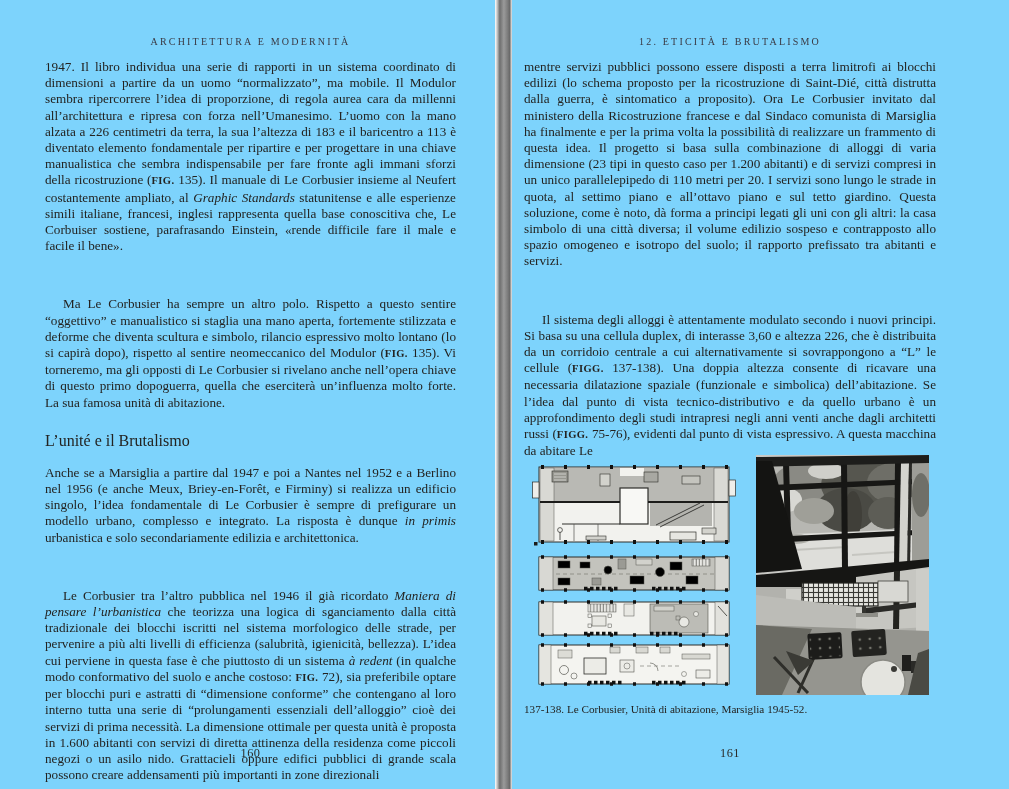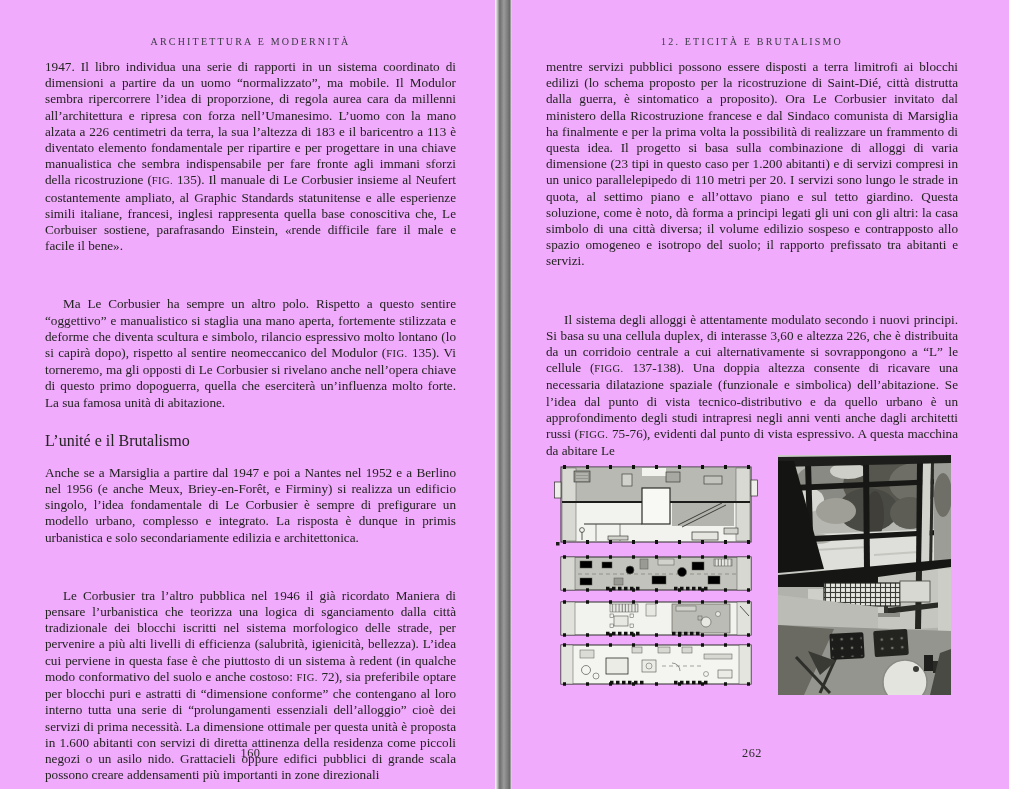--- a/index.html
+++ b/index.html
@@ -3,44 +3,44 @@
 <meta charset="utf-8">
 <style>
   html,body{margin:0;padding:0;}
   body{
     width:1009px;height:789px;
     background:#ffffff;
     font-family:"Liberation Serif", serif;
     color:#222220;
     overflow:hidden;
   }
-  .spread{position:relative;width:1009px;height:789px;background:#f0abfc;}
+  .spread{position:relative;width:1009px;height:789px;background:#7dd3fc;}
   .gutter{
     position:absolute;left:495px;top:0;width:17px;height:789px;
     background:linear-gradient(to right,
       #ffffff 0%, #c9c9c9 12%, #6e6e6e 28%, #9a9a9a 52%, #7d7d7d 74%, #696969 86%, #ededed 100%);
   }
   .page{position:absolute;top:0;height:789px;}
   .page.left{left:45px;width:411px;}
-  .page.right{left:546px;width:412px;}
+  .page.right{left:524px;width:412px;}
   .running-head{
     position:absolute;top:36px;left:0;width:100%;
     text-align:center;font-size:10px;letter-spacing:2.2px;
     color:#3a3a44;
   }
   .body-text{position:absolute;top:59px;left:0;right:0;}
   .body-text p{
     margin:0;text-align:justify;
     font-size:13.2px;line-height:16.2px;
     color:#232321;
     hyphens:auto;
   }
   .body-text p.ind{text-indent:18px;margin-top:42px;}
-  .i{}
-  .sc{font-size:0.8em;letter-spacing:0.4px;}
+  .i{font-style:italic;}
+  .sc{font-size:0.8em;letter-spacing:0.4px;font-weight:bold;}
   h2.section-heading{
     font-weight:normal;font-size:16px;color:#232321;
     margin:21px 0 15px 0;
   }
   .figures{position:absolute;top:455px;left:0;width:412px;height:242px;}
   .fig-plans{position:absolute;left:8px;top:3px;width:207px;height:237px;}
   .fig-photo{position:absolute;left:232px;top:0;width:173px;height:240px;}
   .caption{position:absolute;top:703px;left:0;font-size:11.2px;color:#232321;}
   .folio{
     position:absolute;top:746px;left:0;width:100%;
@@ -278,15 +278,16 @@
               <circle cx="138" cy="214" r="3" fill="#3a3a36"></circle>
               <rect x="146" y="200" width="9" height="16" fill="#1f1f1d"></rect>
               <rect x="155" y="206" width="5" height="12" fill="#2a2a27"></rect>
             </g>
             <polygon points="162,198 173,194 173,240 152,240" fill="#4a4a44"></polygon>
           </g>
         </svg>
       </div>
     </div>
 
-    <div class="folio">262</div>
+    <div class="caption">137-138. Le Corbusier, Unità di abitazione, Marsiglia 1945-52.</div>
+    <div class="folio">161</div>
   </section>
 </div>
 
 </body></html>

